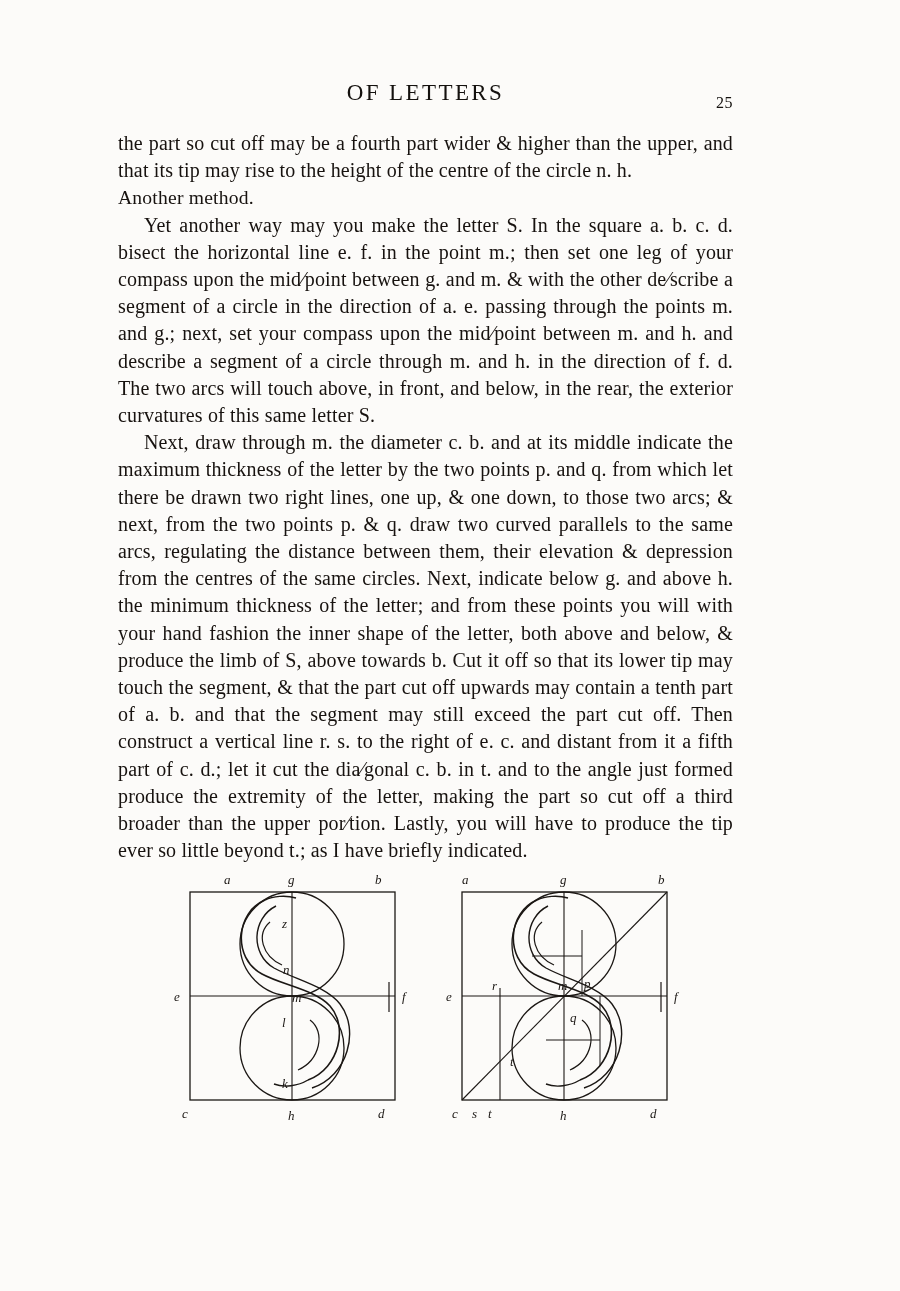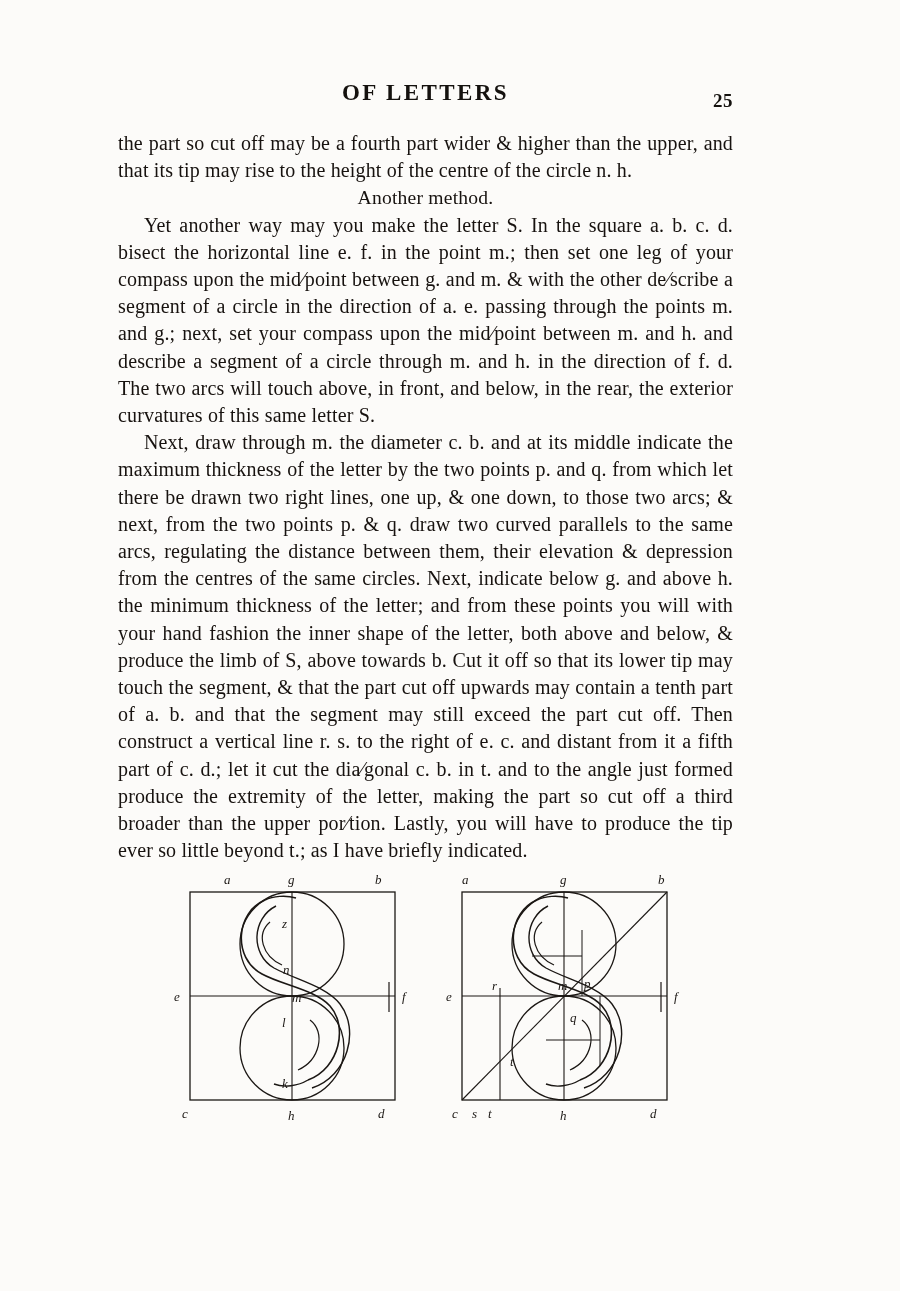--- a/index.html
+++ b/index.html
@@ -28,50 +28,48 @@
     top: 80px;
     width: 615px;
   }
   .header-row {
     display: flex;
     align-items: baseline;
     justify-content: center;
     position: relative;
     height: 34px;
     margin-bottom: 16px;
-    font-weight: bold;
   }
   .running-head {
     font-size: 23px;
     letter-spacing: 2.4px;
     font-family: "Liberation Serif", serif;
     color: #14110e;
   }
   .folio {
     position: absolute;
     right: 0;
     bottom: 2px;
-    font-size: 19px;
+    font-size: 16px;
     letter-spacing: 0.5px;
     color: #14110e;
   }
   p {
     margin: 0;
     font-size: 20px;
     line-height: 27.2px;
     text-align: justify;
     text-justify: inter-word;
     color: #17120f;
     letter-spacing: 0.15px;
   }
   p.indent {
     text-indent: 26px;
   }
   .subhead {
-    text-align: center;
     font-size: 19.6px;
     line-height: 27.2px;
     margin: 0;
     letter-spacing: 0.2px;
   }
   .figures {
     position: absolute;
     left: 170px;
     top: 870px;
     width: 530px;

